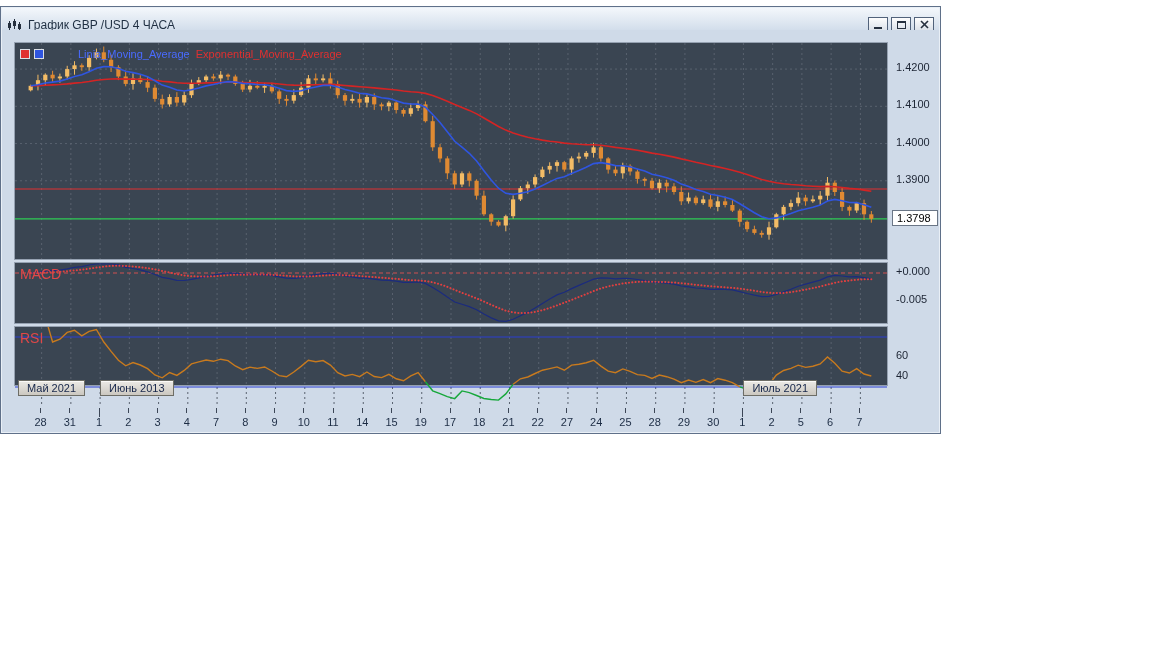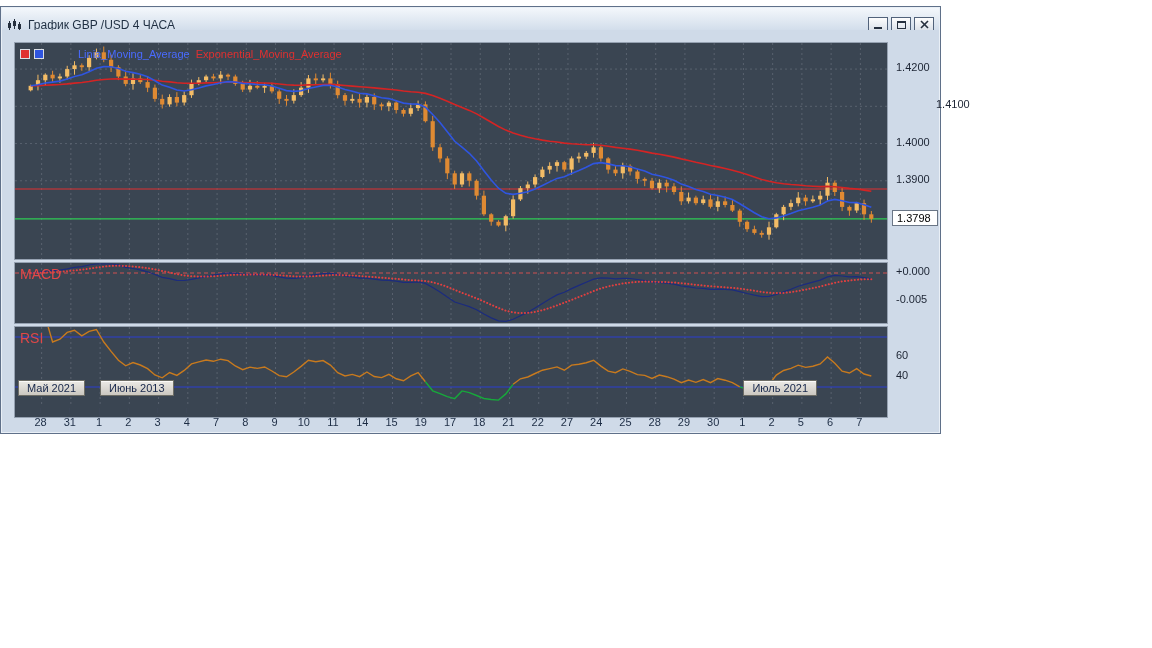--- a/index.html
+++ b/index.html
@@ -15,21 +15,21 @@
   .wbtn { width:20px; height:16px; background:linear-gradient(#fdfdfd,#d6dde6);
           border:1px solid #51627a; display:flex; align-items:center; justify-content:center; cursor:default; }
   .ic-min { width:8px; height:2px; background:#26303e; align-self:flex-end; margin-bottom:3px; }
   .ic-max { width:9px; height:8px; border:1px solid #26303e; border-top:2px solid #26303e; }
 
   .body { position:absolute; left:1px; top:23px; right:1px; bottom:1px; background:#cfdae8; }
 
   .panel { position:absolute; left:12px; width:874px; background:#3a4552; border:1px solid #95a1b1; }
   #main-panel { top:12px;  height:218px; }
   #macd-panel { top:232px; height:62px; }
-  #rsi-panel  { top:296px; height:92px; }
+  #rsi-panel  { top:296px; height:60px; }
   svg { display:block; }
 
   .legend { position:absolute; left:5px; top:5px; display:flex; align-items:center; gap:4px;
             font-size:11px; z-index:2; }
   .sw { width:10px; height:10px; border:1px solid #d9dee5; }
   .sw-red  { background:#e03030; }
   .sw-blue { background:#2f55e0; }
   .leg-ma  { color:#4a6bff;margin-left:30px; }
   .leg-ema { color:#e03030; margin-left:2px; }
 
@@ -502,21 +502,21 @@
         <span class="x-label" style="left: 775.897px;">5</span>
         <div class="x-tick" style="left: 815.638px; height: 5px;"></div>
         <span class="x-label" style="left: 805.138px;">6</span>
         <div class="x-tick" style="left: 844.879px; height: 5px;"></div>
         <span class="x-label" style="left: 834.379px;">7</span>
       </div>
 
     <div class="y-axis" id="y-axis">
       <div class="price-tag" id="price-tag" style="top: 179.779px;">1.3798</div>
     <span class="y-label" style="top: 31.069px;">1.4200</span>
-        <span class="y-label" style="top: 68.3103px; margin-left: 40px;">1.4100</span>
+        <span class="y-label" style="top: 68.3103px;">1.4100</span>
         <span class="y-label" style="top: 105.552px;">1.4000</span>
         <span class="y-label" style="top: 142.793px;">1.3900</span>
         <span class="y-label" style="top: 235px;">+0.000</span>
         <span class="y-label" style="top: 262.778px;">-0.005</span>
         <span class="y-label" style="top: 319px;">60</span>
         <span class="y-label" style="top: 339px;">40</span>
       </div>
 
   </div>
 </div>

